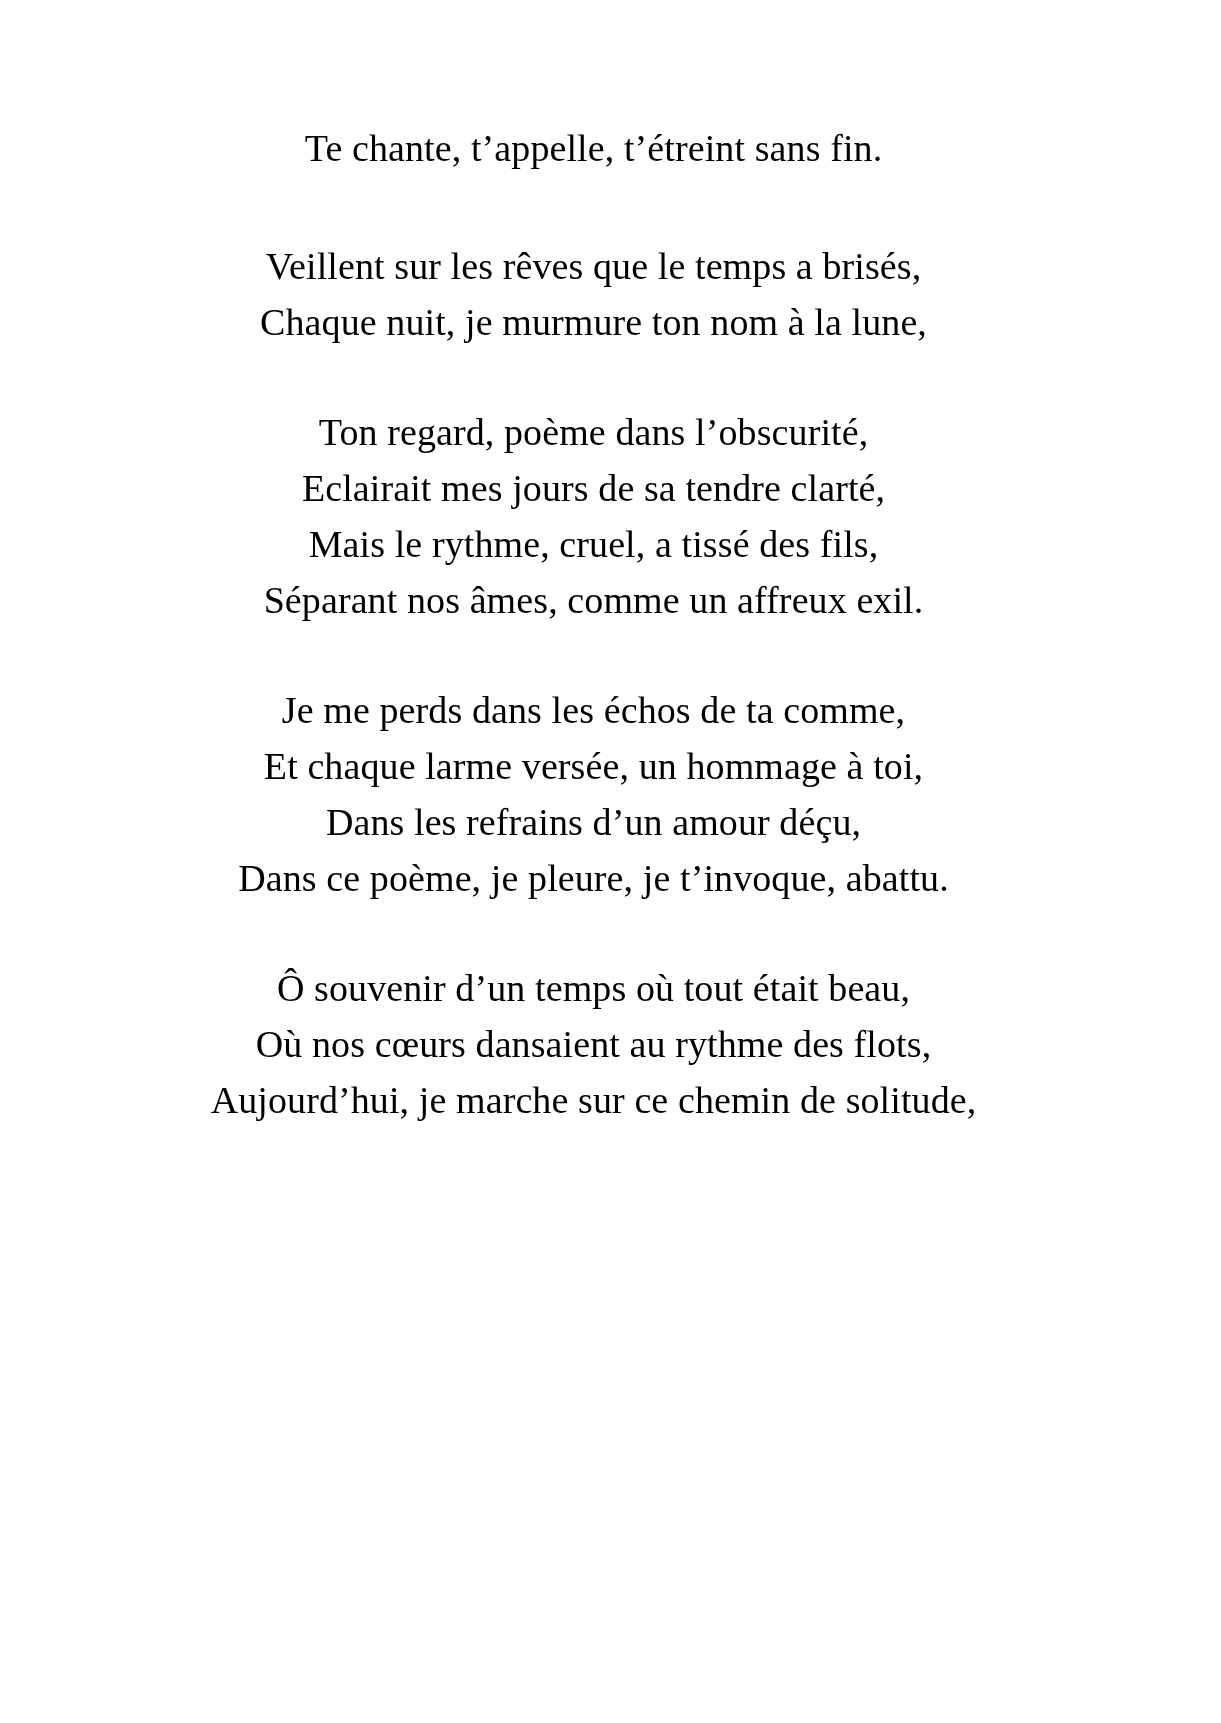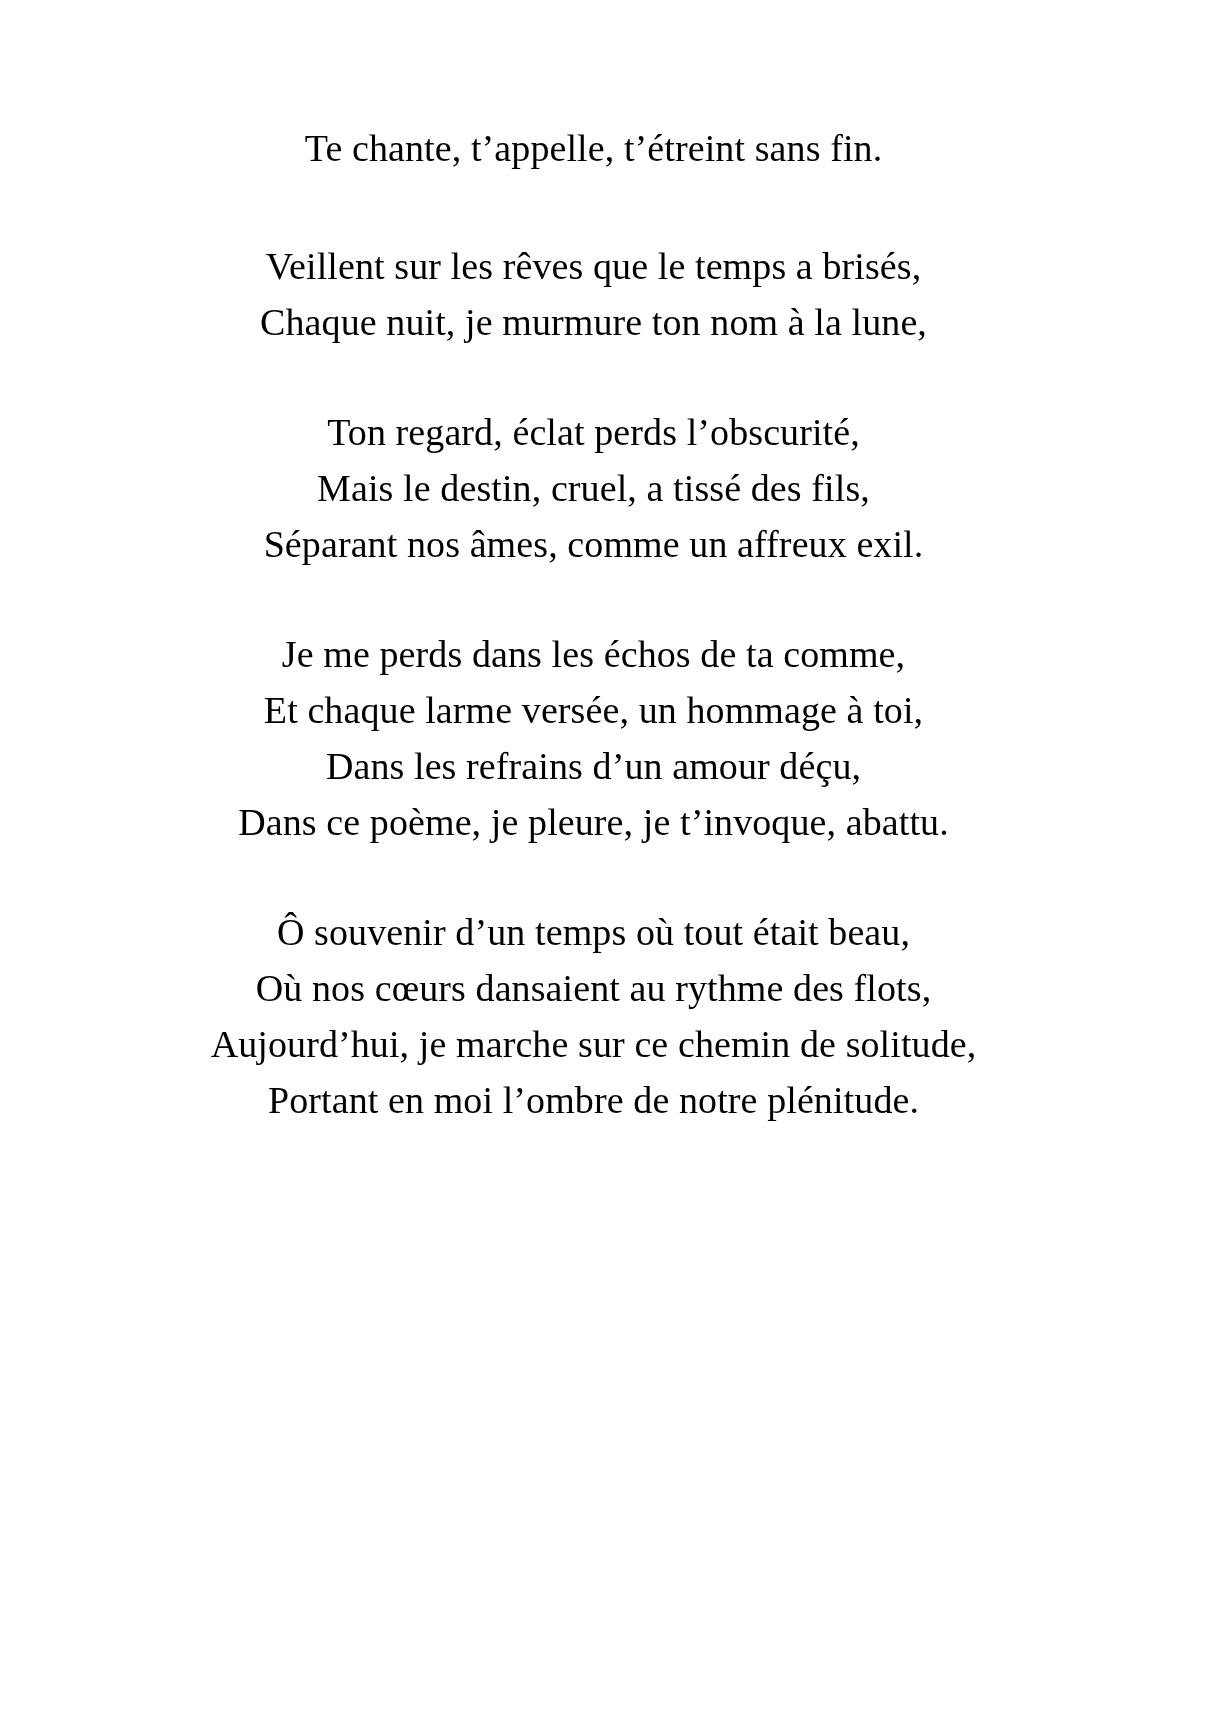--- a/index.html
+++ b/index.html
@@ -52,33 +52,33 @@
     <div class="stanza stanza-first">
       <div class="line">Te chante, t’appelle, t’étreint sans fin.</div>
     </div>
 
     <div class="stanza">
       <div class="line">Veillent sur les rêves que le temps a brisés,</div>
       <div class="line">Chaque nuit, je murmure ton nom à la lune,</div>
     </div>
 
     <div class="stanza">
-      <div class="line">Ton regard, éclat perds l’obscurité,</div>
-      <div class="line">Mais le destin, cruel, a tissé des fils,</div>
+      <div class="line">Ton regard, poème dans l’obscurité,</div>
+      <div class="line">Eclairait mes jours de sa tendre clarté,</div>
+      <div class="line">Mais le rythme, cruel, a tissé des fils,</div>
       <div class="line">Séparant nos âmes, comme un affreux exil.</div>
     </div>
 
     <div class="stanza">
       <div class="line">Je me perds dans les échos de ta comme,</div>
       <div class="line">Et chaque larme versée, un hommage à toi,</div>
       <div class="line">Dans les refrains d’un amour déçu,</div>
       <div class="line">Dans ce poème, je pleure, je t’invoque, abattu.</div>
     </div>
 
     <div class="stanza">
       <div class="line">Ô souvenir d’un temps où tout était beau,</div>
       <div class="line">Où nos cœurs dansaient au rythme des flots,</div>
       <div class="line">Aujourd’hui, je marche sur ce chemin de solitude,</div>
-      <div class="line">Portant en moi l’ombre de notre plénitude.</div>
     </div>
 
   </div>
 </div>
 
 </body></html>

